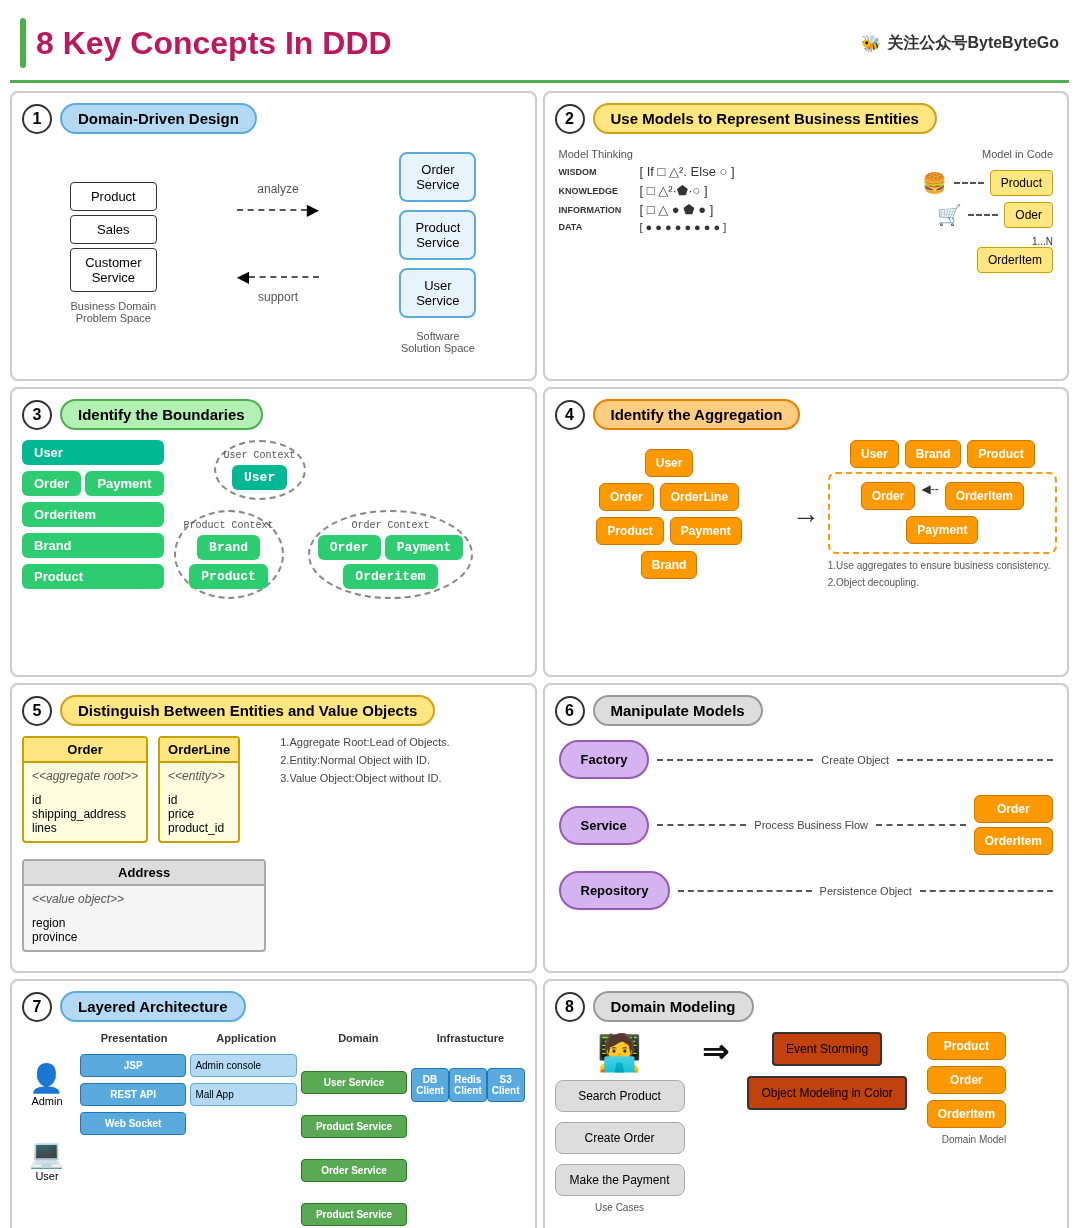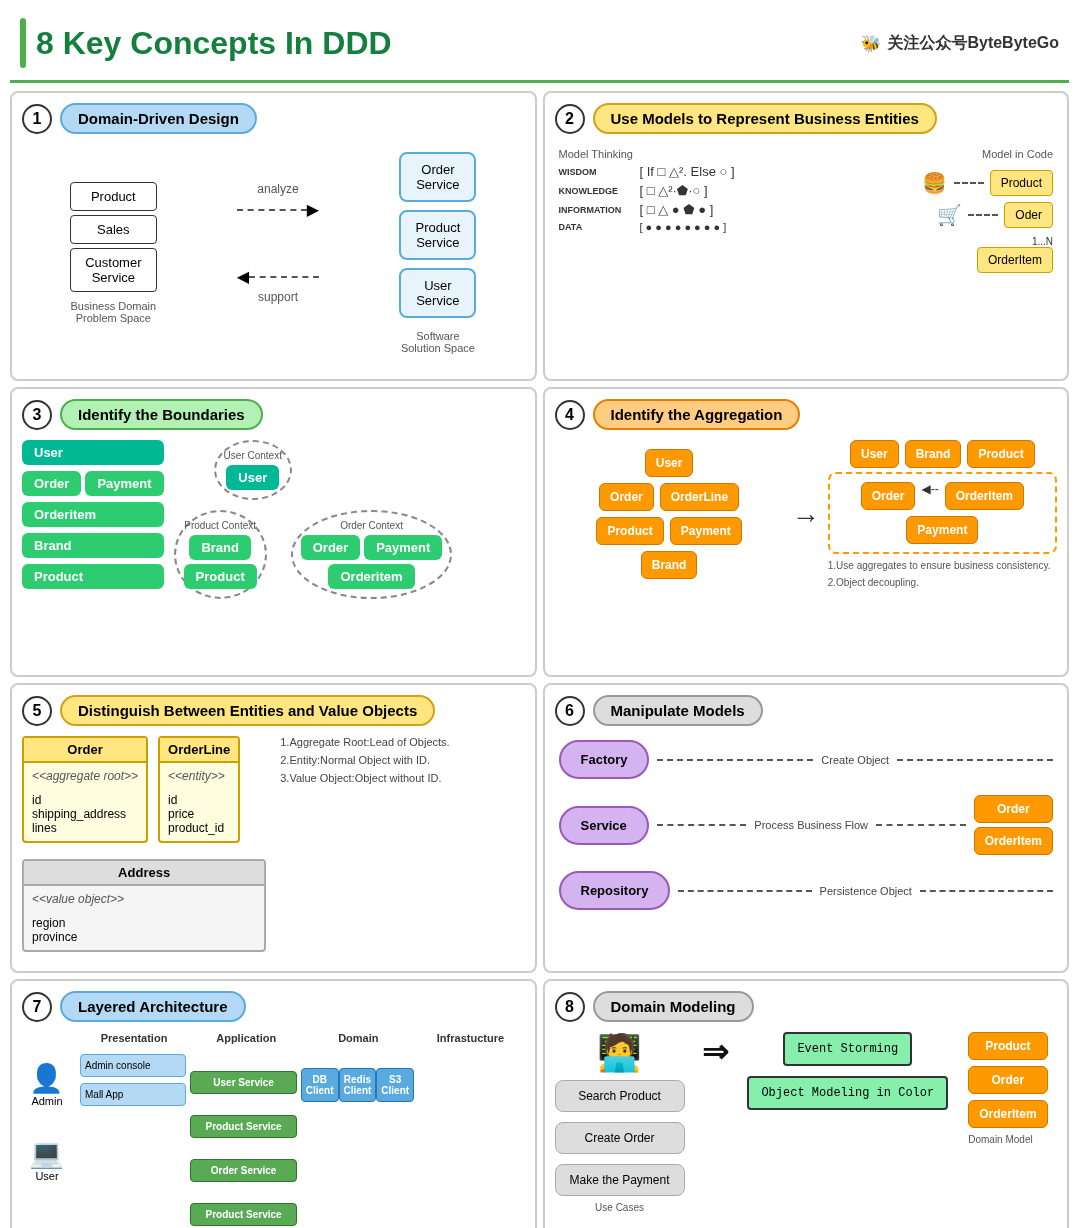--- a/index.html
+++ b/index.html
@@ -32,21 +32,21 @@
     }
     .header-bar {
       width: 6px;
       height: 50px;
       background: #4CAF50;
       border-radius: 3px;
     }
     .header-title {
       font-size: 32px;
       font-weight: 900;
-      color: #15803d;
+      color: #be185d;
     }
     .header-right {
       display: flex;
       align-items: center;
       gap: 6px;
       font-size: 16px;
       color: #333;
       font-weight: 600;
     }
 
@@ -218,20 +218,21 @@
       display: inline-block;
     }
     .dashed-oval {
       border: 2px dashed #888;
       border-radius: 50%;
       padding: 8px;
       display: inline-flex;
       flex-direction: column;
       align-items: center;
       gap: 4px;
+      font-family: Liberation Mono, monospace;
     }
     .context-label {
       font-size: 10px;
       color: #555;
       text-align: center;
     }
 
     
     .p4-content {
       display: flex;
@@ -394,27 +395,26 @@
     }
     .box-gray-rounded {
       background: #ddd;
       border: 1.5px solid #aaa;
       border-radius: 8px;
       padding: 8px 14px;
       font-size: 12px;
       text-align: center;
     }
     .box-white-border {
-      background: #86efac;
+      background: #c2410c;
       border: 2px solid #333;
       border-radius: 4px;
       padding: 8px 12px;
       font-size: 12px;
       text-align: center;
-      font-family: Liberation Mono, monospace;
     }
     .big-black-arrow {
       font-size: 32px;
       font-weight: 900;
       color: #111;
     }
     .flex-col { display: flex; flex-direction: column; gap: 4px; }
   </style>
 </head>
 <body>
@@ -699,20 +699,25 @@
 
         <div style="flex:1;">
           <div style="display:grid;grid-template-columns:repeat(4,1fr);gap:4px;margin-bottom:4px;">
             <div class="layer-header">Presentation</div>
             <div class="layer-header">Application</div>
             <div class="layer-header">Domain</div>
             <div class="layer-header">Infrastucture</div>
           </div>
           <div style="display:grid;grid-template-columns:repeat(4,1fr);gap:4px;align-items:start;">
 
+            <div style="display:flex;flex-direction:column;gap:6px;">
+              <div class="box-blue-layer">JSP</div>
+              <div class="box-blue-layer">REST API</div>
+              <div class="box-blue-layer">Web Socket</div>
+            </div>
 
             <div style="display:flex;flex-direction:column;gap:6px;">
               <div class="box-light-blue">Admin console</div>
               <div class="box-light-blue">Mall App</div>
             </div>
 
             <div style="display:flex;flex-direction:column;gap:4px;">
               <div class="box-green-layer">User Service</div>
               <div class="box-green-layer">Product Service</div>
               <div class="box-green-layer">Order Service</div>
@@ -753,19 +758,19 @@
 
         <div style="display:flex;flex-direction:column;gap:10px;align-items:center;">
           <div class="box-white-border">Event Storming</div>
           <div class="box-white-border">Object Modeling in Color</div>
         </div>
 
         <div style="display:flex;flex-direction:column;gap:6px;margin-left:10px;">
           <div class="box-orange">Product</div>
           <div class="box-orange">Order</div>
           <div class="box-orange">OrderItem</div>
-          <span style="font-size:10px;color:#555;text-align:left;">Domain Model</span>
+          <span style="font-size:10px;color:#555;text-align:right;">Domain Model</span>
         </div>
       </div>
     </div>
 
   </div>
 </div>
 
 </body></html>

